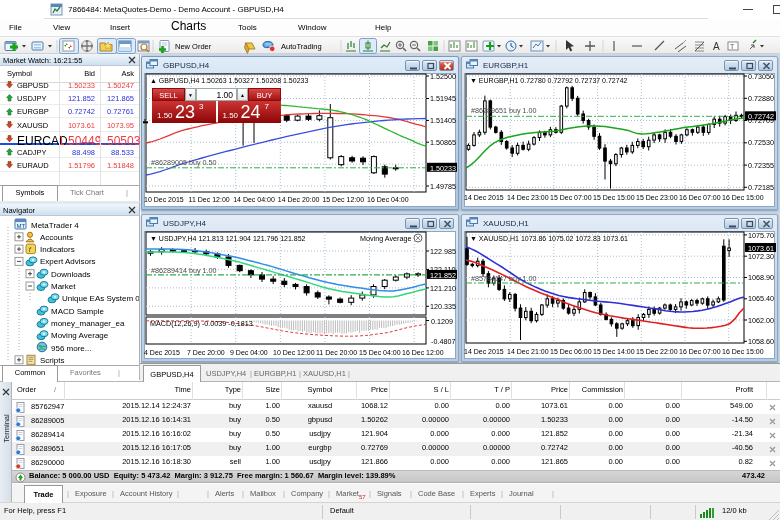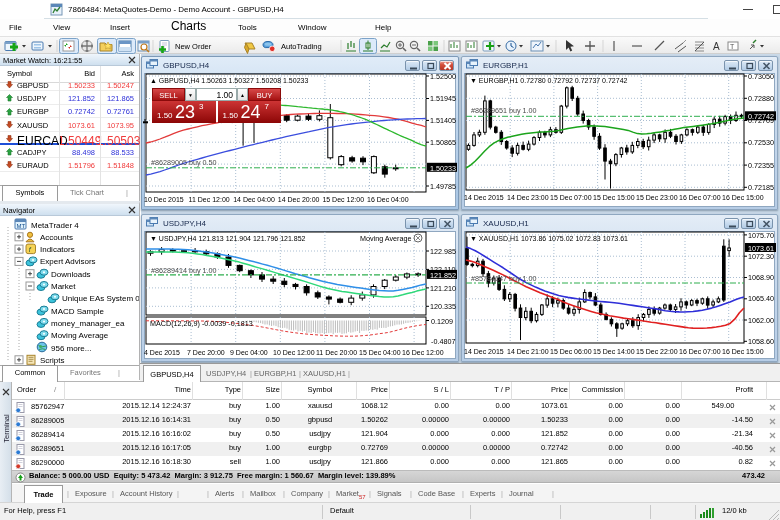--- a/index.html
+++ b/index.html
@@ -1019,21 +1019,21 @@
       <div class="abs" style="left:59px;top:1px;width:120px;text-align:right;">2015.12.14 12:24:37</div>
       <div class="abs" style="left:169px;top:1px;width:60px;text-align:right;">buy</div>
       <div class="abs" style="left:208px;top:1px;width:60px;text-align:right;">1.00</div>
       <div class="abs" style="left:278px;top:1px;width:60px;text-align:center;">xauusd</div>
       <div class="abs" style="left:316px;top:1px;width:60px;text-align:right;">1068.12</div>
       <div class="abs" style="left:377px;top:1px;width:60px;text-align:right;">0.00</div>
       <div class="abs" style="left:438px;top:1px;width:60px;text-align:right;">0.00</div>
       <div class="abs" style="left:496px;top:1px;width:60px;text-align:right;">1073.61</div>
       <div class="abs" style="left:531px;top:1px;width:80px;text-align:right;">0.00</div>
       <div class="abs" style="left:608px;top:1px;width:60px;text-align:right;">0.00</div>
-      <div class="abs" style="left:681px;top:1px;width:60px;text-align:center;">549.00</div>
+      <div class="abs" style="left:681px;top:1px;width:60px;text-align:right;">549.00</div>
       <svg class="abs" style="left:757px;top:4px" width="7" height="7">
         <path d="M1 1 L6 6 M6 1 L1 6" stroke="#999" stroke-width="1.2"></path>
       </svg>
     </div>
     <div class="abs" style="left:12px;top:32px;width:768px;height:14px;background:#f0f0f0;">
       <svg class="abs" style="left:3px;top:1.5px" width="11" height="11">
         <rect x="2" y="0.5" width="7" height="10" fill="#fff" stroke="#99a"></rect>
         <path d="M3.5 2.5 h4 M3.5 4.5 h4" stroke="#bbc" stroke-width="0.7"></path>
         <circle cx="3.2" cy="8.3" r="2.4" fill="#2a7ad4" stroke="#fff" stroke-width="0.7"></circle>
       </svg>

